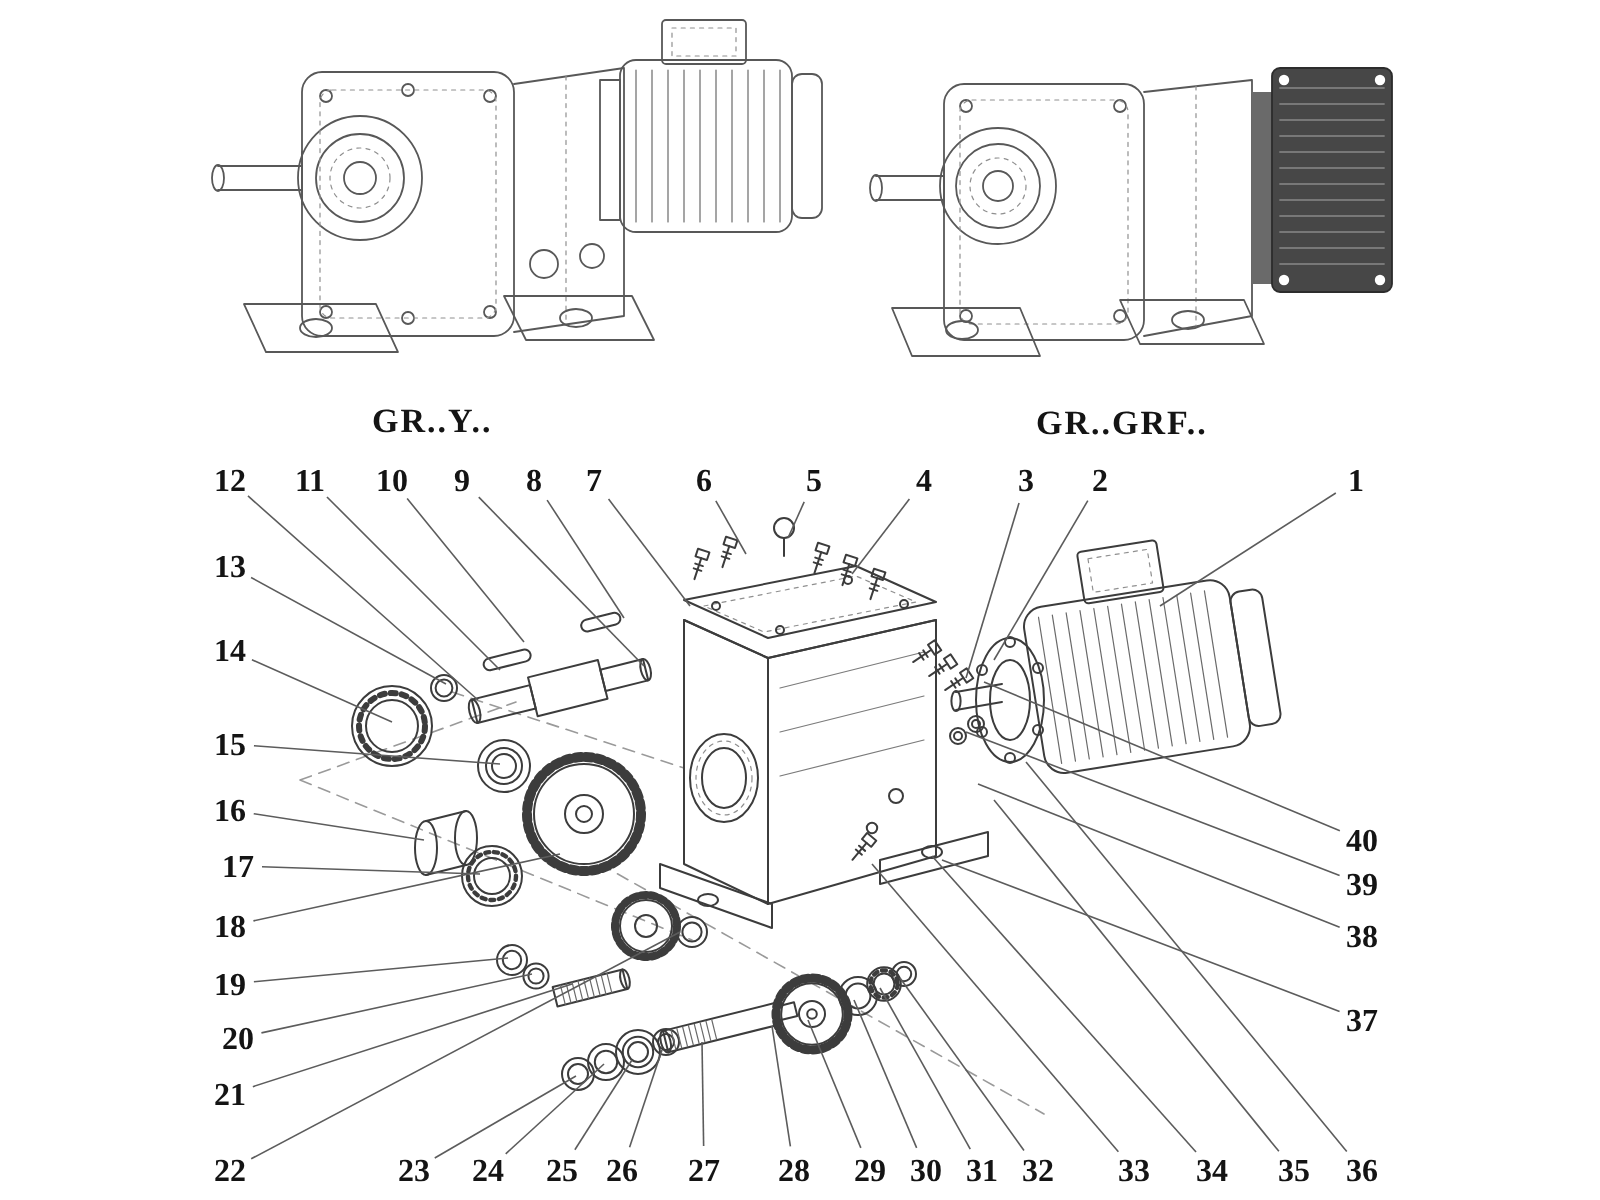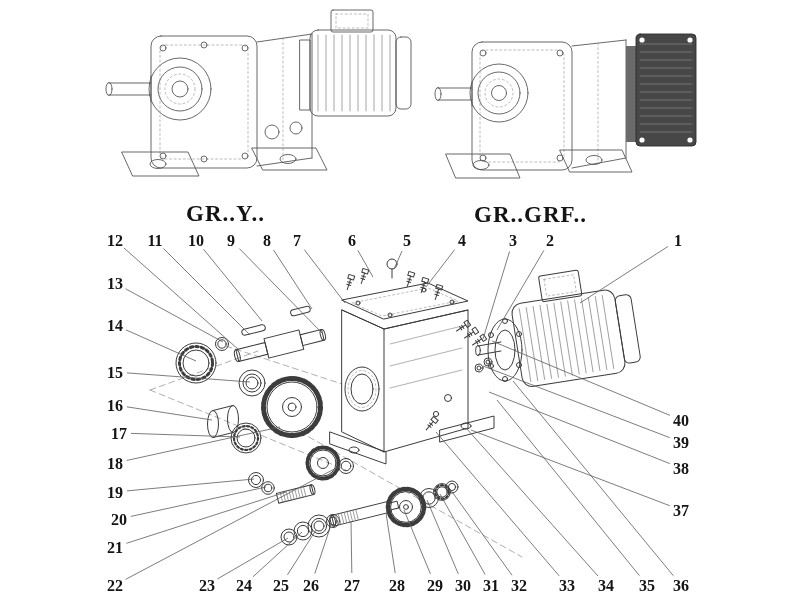--- a/index.html
+++ b/index.html
@@ -12,21 +12,21 @@
   .dash2{stroke:#8f8f8f;stroke-width:.6;stroke-dasharray:2 2.6;}
   .thin{stroke:#7a7a7a;stroke-width:.6;}
   .balls{stroke-width:3;stroke-dasharray:2.5 3;}
   .balls2{stroke-width:2.2;stroke-dasharray:2 2.4;}
   .axis{stroke:#9a9a9a;stroke-width:.8;stroke-dasharray:6 4;}
   .cover-stripes{stroke:#787878;stroke-width:.9;}
   .boltg{stroke:#3c3c3c;fill:none;stroke-width:1;}
   .leader{stroke:#5c5c5c;stroke-width:.8;fill:none;}
   .callout{font-family:"Liberation Serif",serif;font-size:16px;font-weight:600;
            fill:#141414;stroke:none;text-anchor:middle;}
-  .variant-label{position:absolute;color:#141414;font-weight:bold;font-size:23px;
+  .variant-label{position:absolute;color:#141414;font-weight:bold;font-size:17px;
                  letter-spacing:1px;white-space:nowrap;}
 </style>
 </head>
 <body>
 
 <div class="stage">
   <svg width="800" height="600" viewBox="0 0 800 600">
     <defs>
       <g id="bolt" class="boltg">
         <rect x="-3" y="-6" width="6" height="4"></rect>
@@ -319,14 +319,14 @@
         <line x1="669.8423206431447" y1="463.58341858791147" x2="489" y2="392" class="leader"></line>
         <text x="681" y="468" dy="0.35em" class="callout">38</text>
         <line x1="669.796938740156" y1="437.69983507197907" x2="483" y2="366" class="leader"></line>
         <text x="681" y="442" dy="0.35em" class="callout">39</text>
         <line x1="669.9282834056481" y1="415.3721396245831" x2="492" y2="341" class="leader"></line>
         <text x="681" y="420" dy="0.35em" class="callout">40</text>
       </g>
   </svg>
 
   <div class="variant-label" style="left:186px;top:201px;">GR..Y..</div>
-  <div class="variant-label" style="left:474px;top:202px;font-family:Liberation Serif, serif;">GR..GRF..</div>
+  <div class="variant-label" style="left:518px;top:202px;font-family:Liberation Serif, serif;">GR..GRF..</div>
 </div>
 
 </body></html>

